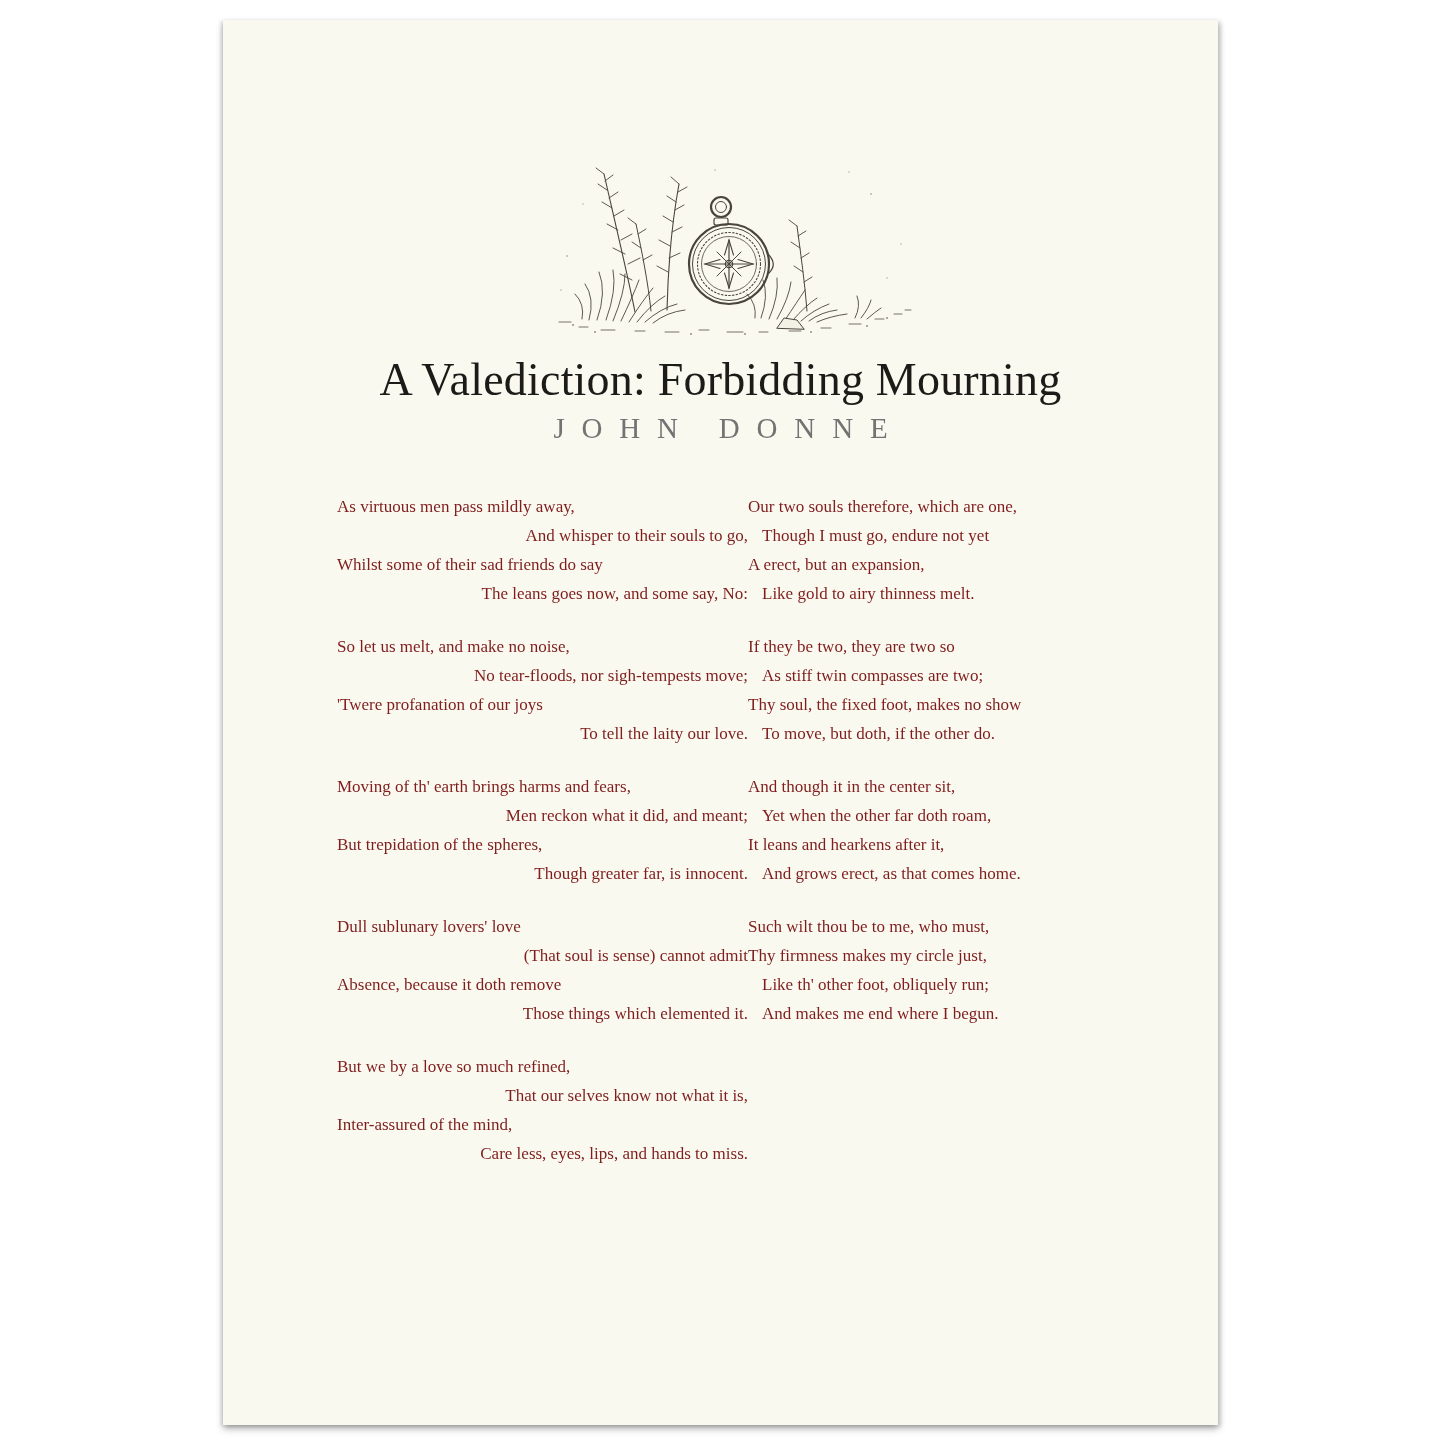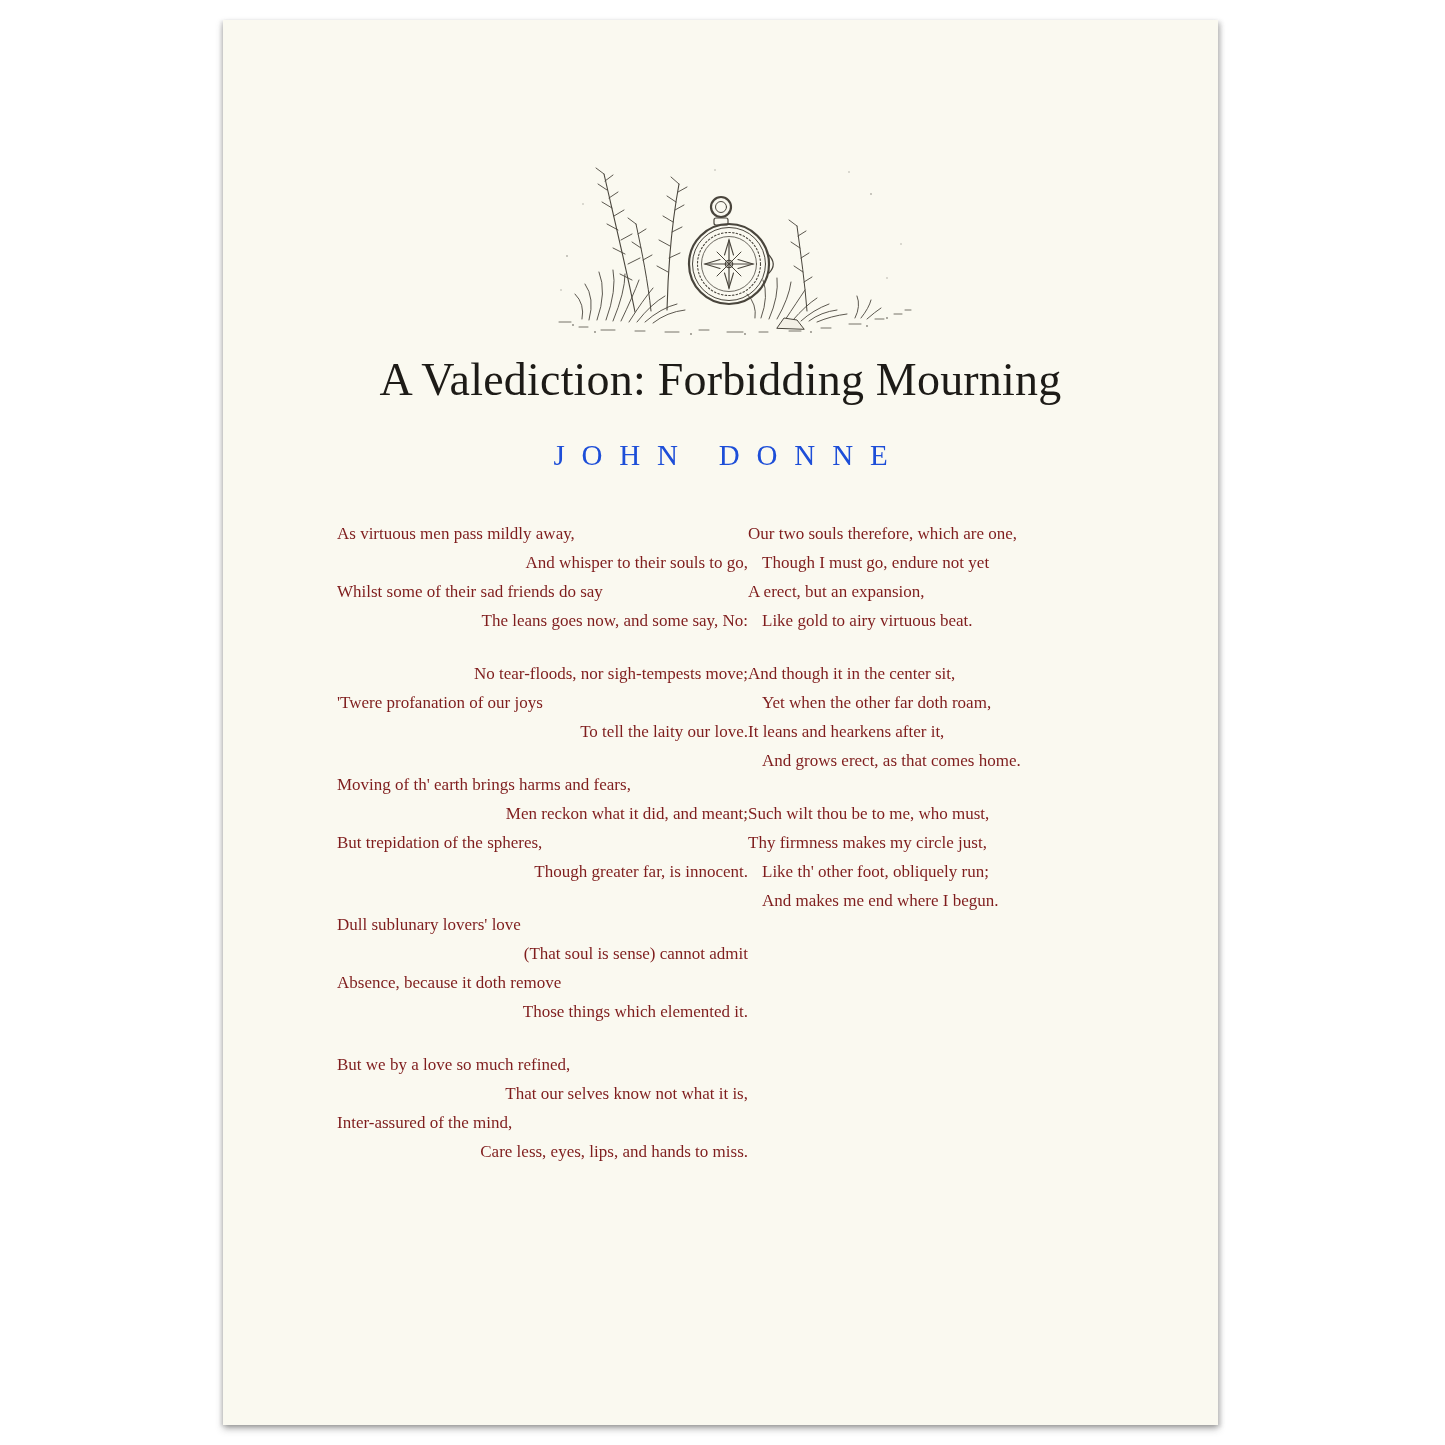--- a/index.html
+++ b/index.html
@@ -33,25 +33,25 @@
   .illo svg { transform: translateX(18px); }
   .poem-title {
     margin-top: 12px;
     text-align: center;
     font-size: 46px;
     line-height: 1.2;
     color: #1d1b17;
     letter-spacing: 0.2px;
   }
   .poem-author {
-    margin-top: 31px;
+    margin-top: 4px;
     text-align: center;
     font-size: 29px;
     line-height: 1.2;
-    color: #1d4ed8;
+    color: #737373;
   }
   .poem-author span {
     display: inline-block;
     letter-spacing: 0.58em;
     padding-left: 0.58em;
   }
   .poem {
     margin-top: 46px;
     margin-left: 114px;
     display: flex;
@@ -149,20 +149,21 @@
     <div class="poem">
 
       <div class="col col-left">
         <div class="stanza">
           <div class="line">As virtuous men pass mildly away,</div>
           <div class="line ind">And whisper to their souls to go,</div>
           <div class="line">Whilst some of their sad friends do say</div>
           <div class="line ind">The leans goes now, and some say, No:</div>
         </div>
         <div class="stanza">
+          <div class="line">So let us melt, and make no noise,</div>
           <div class="line ind">No tear-floods, nor sigh-tempests move;</div>
           <div class="line">'Twere profanation of our joys</div>
           <div class="line ind">To tell the laity our love.</div>
         </div>
         <div class="stanza">
           <div class="line">Moving of th' earth brings harms and fears,</div>
           <div class="line ind">Men reckon what it did, and meant;</div>
           <div class="line">But trepidation of the spheres,</div>
           <div class="line ind">Though greater far, is innocent.</div>
         </div>
@@ -178,21 +179,27 @@
           <div class="line">Inter-assured of the mind,</div>
           <div class="line ind">Care less, eyes, lips, and hands to miss.</div>
         </div>
       </div>
 
       <div class="col col-right">
         <div class="stanza">
           <div class="line">Our two souls therefore, which are one,</div>
           <div class="line ind">Though I must go, endure not yet</div>
           <div class="line">A erect, but an expansion,</div>
-          <div class="line ind">Like gold to airy virtuous beat.</div>
+          <div class="line ind">Like gold to airy thinness melt.</div>
+        </div>
+        <div class="stanza">
+          <div class="line">If they be two, they are two so</div>
+          <div class="line ind">As stiff twin compasses are two;</div>
+          <div class="line">Thy soul, the fixed foot, makes no show</div>
+          <div class="line ind">To move, but doth, if the other do.</div>
         </div>
         <div class="stanza">
           <div class="line">And though it in the center sit,</div>
           <div class="line ind">Yet when the other far doth roam,</div>
           <div class="line">It leans and hearkens after it,</div>
           <div class="line ind">And grows erect, as that comes home.</div>
         </div>
         <div class="stanza">
           <div class="line">Such wilt thou be to me, who must,</div>
           <div class="line">Thy firmness makes my circle just,</div>

